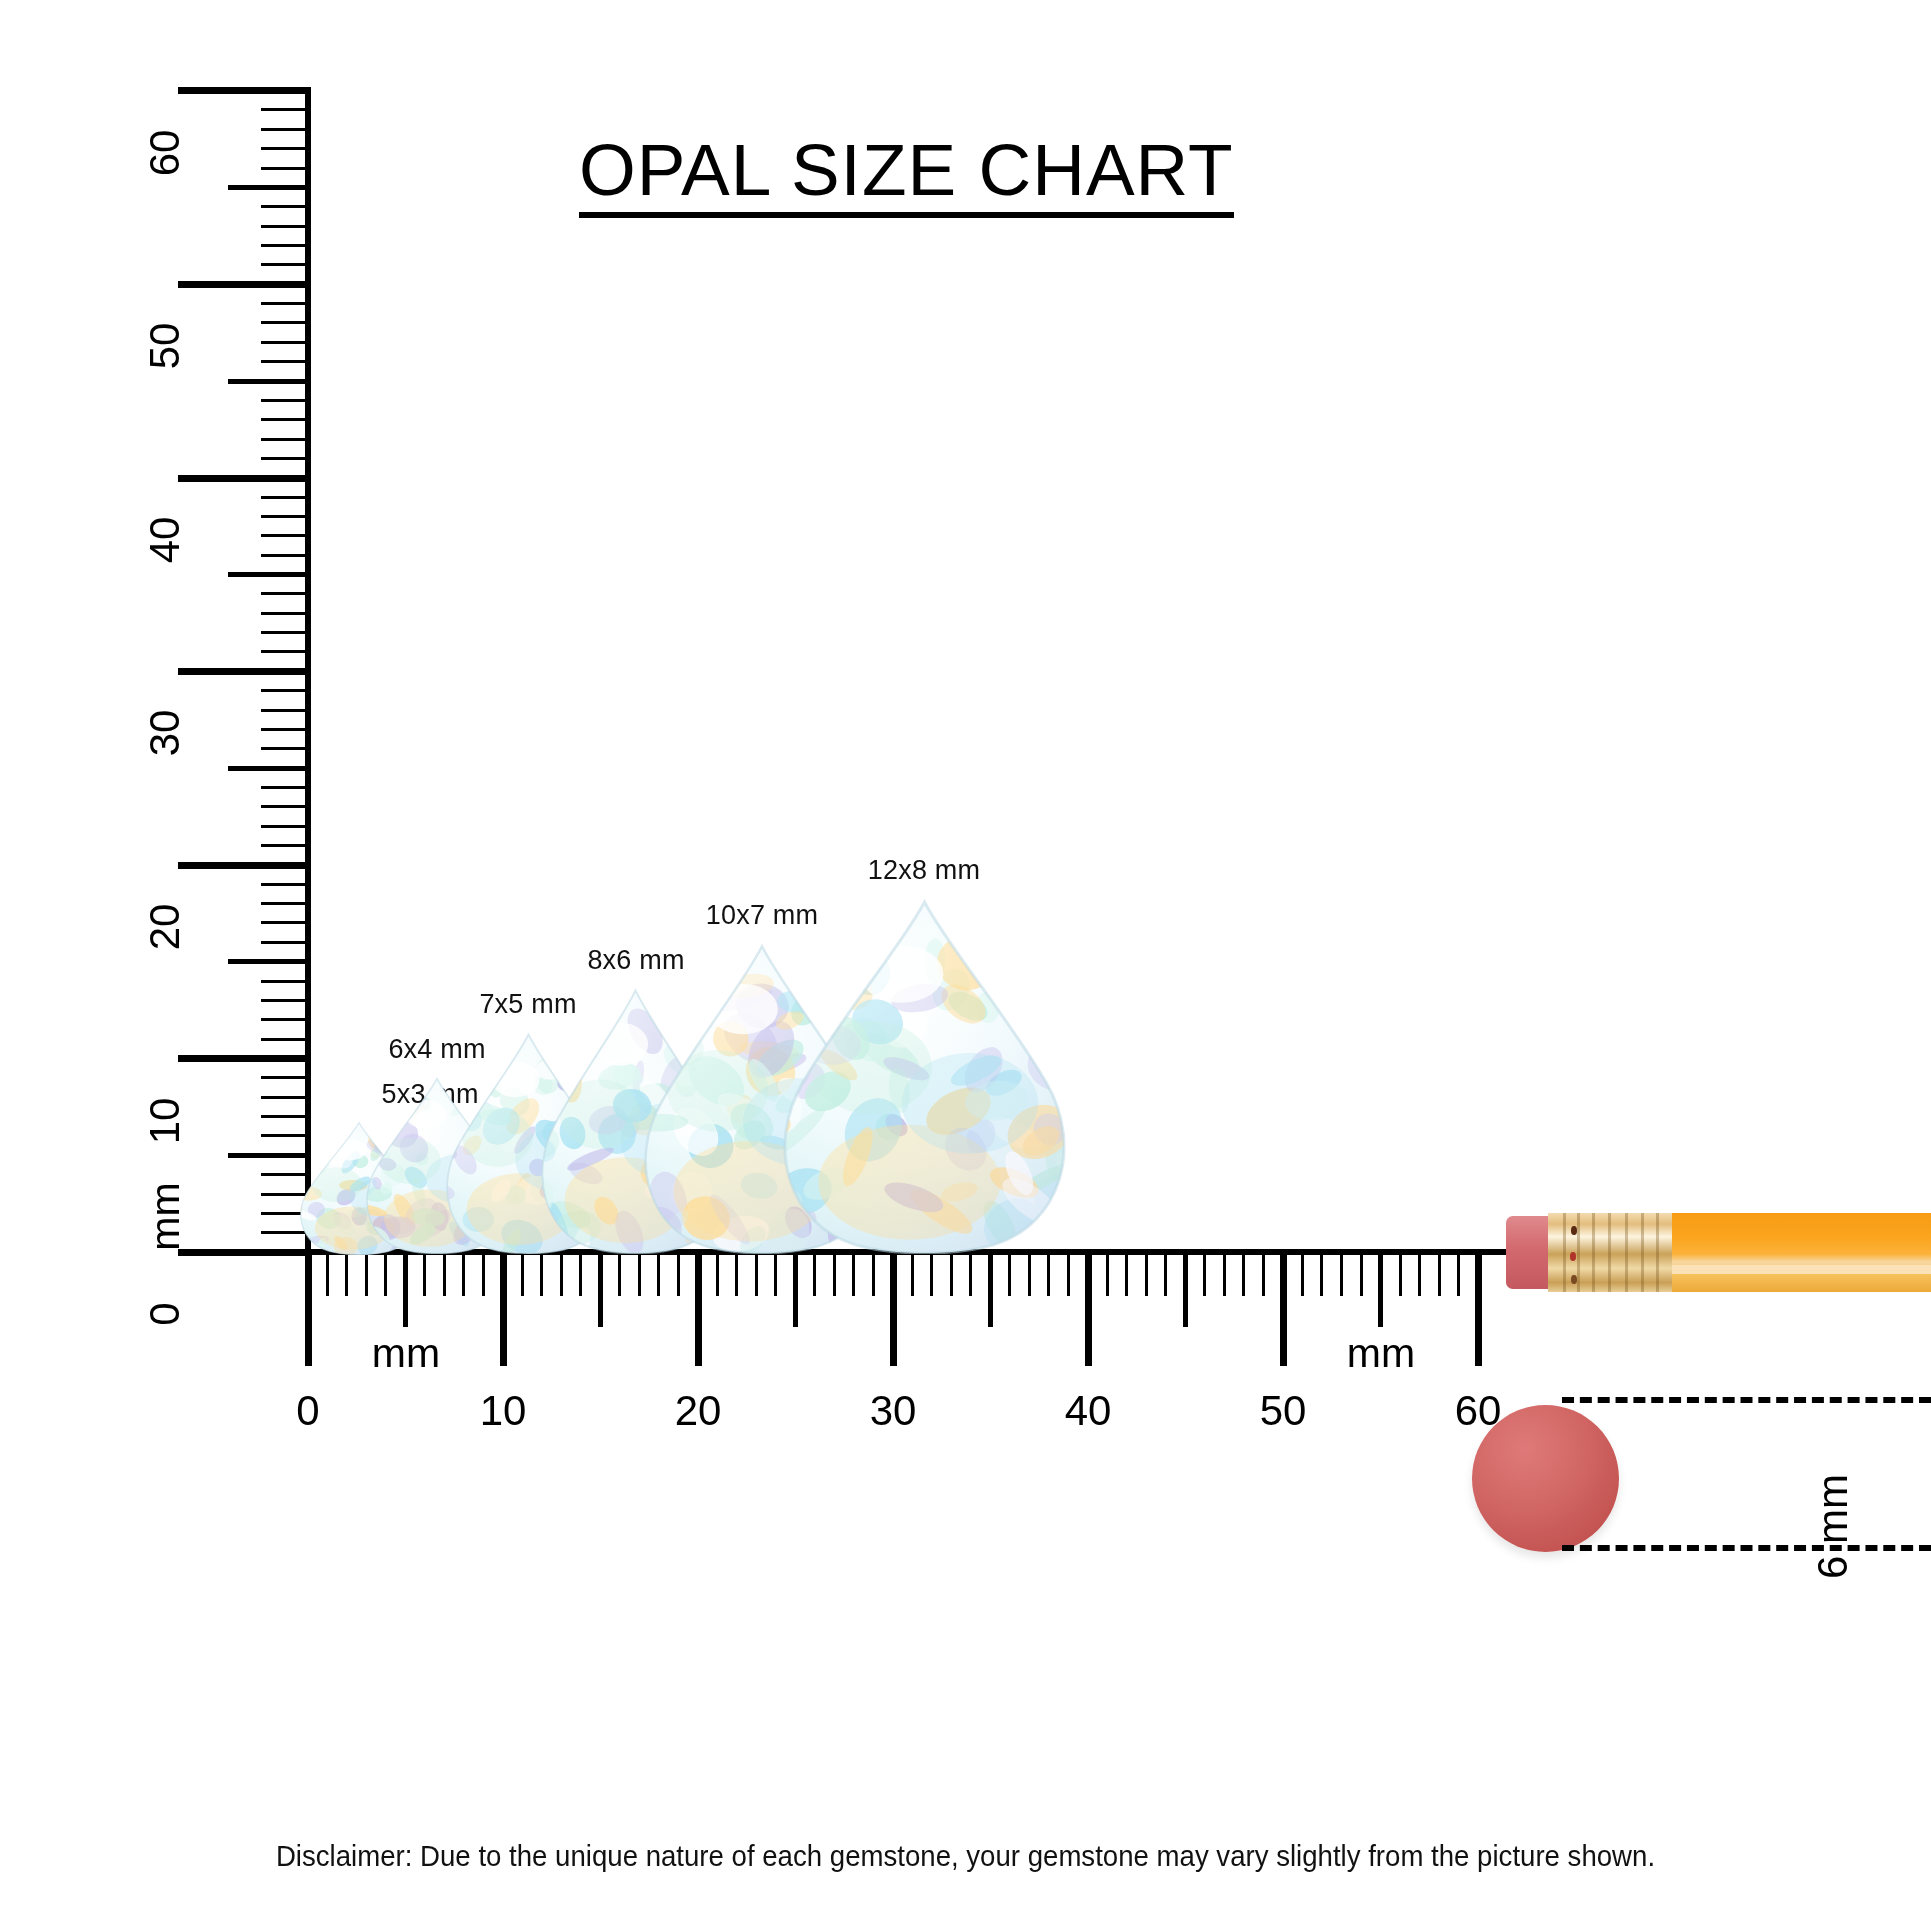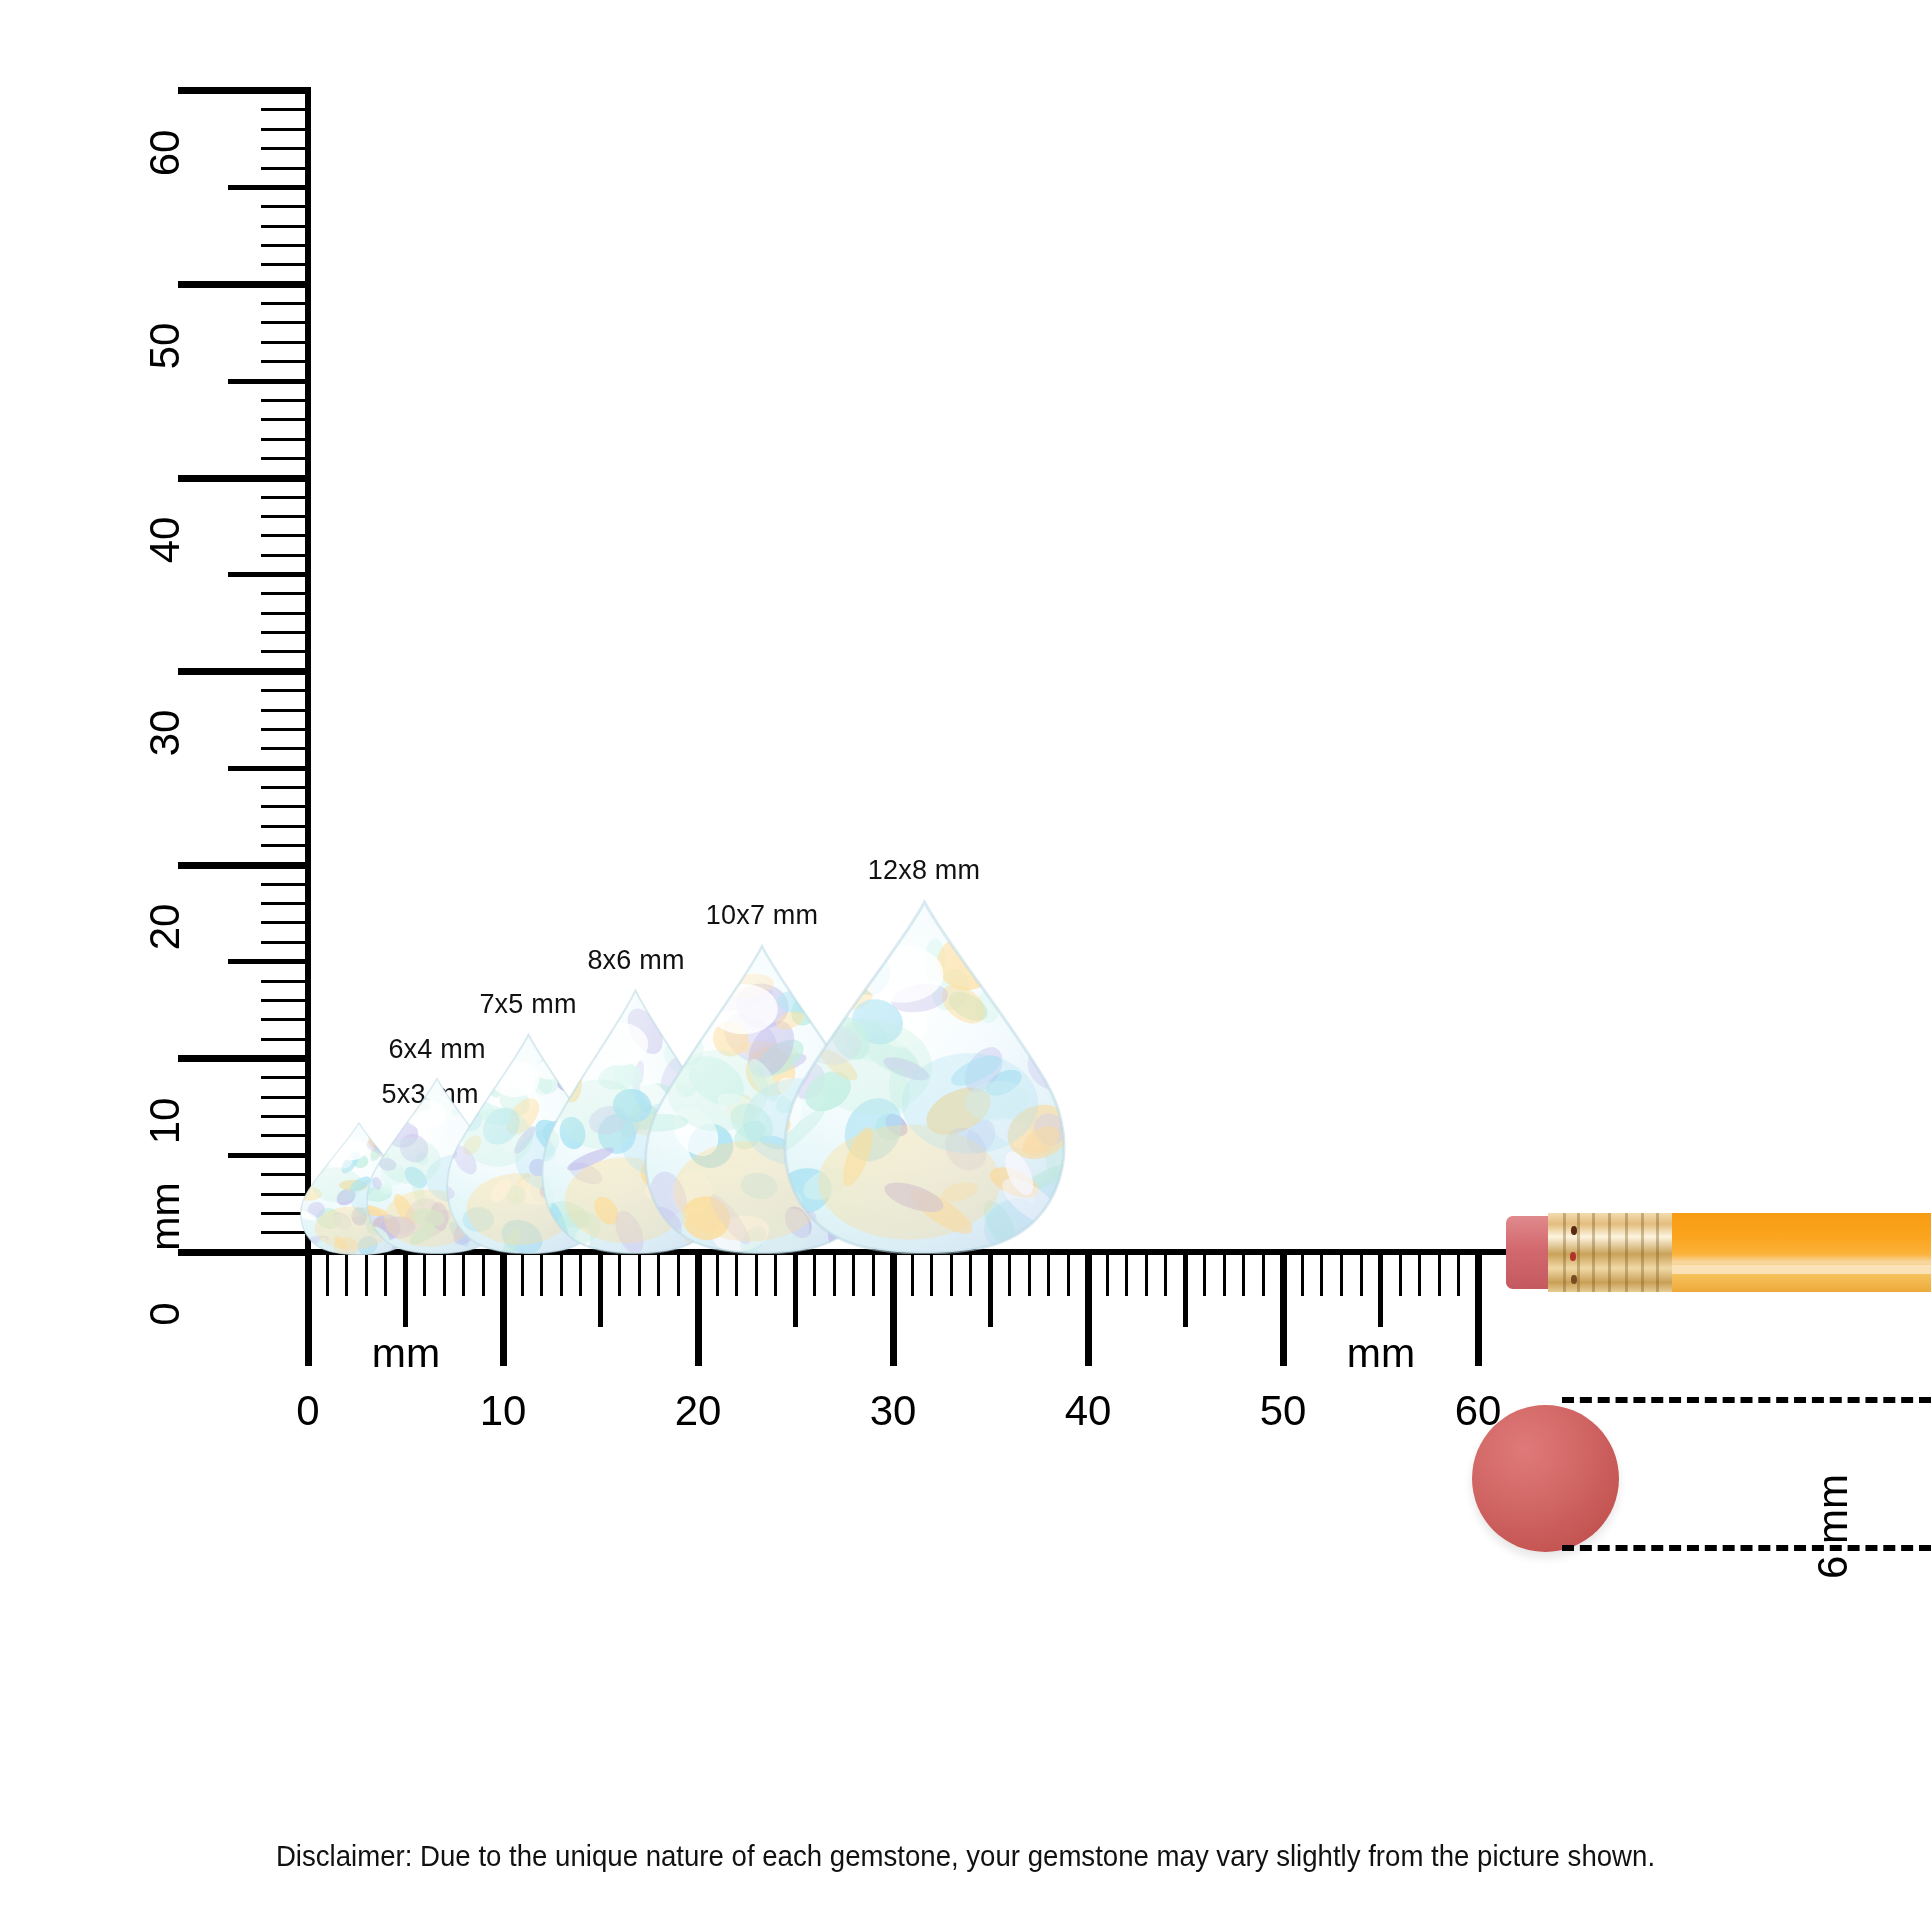--- a/index.html
+++ b/index.html
@@ -115,20 +115,21 @@
     text-align:center;font-size:30px;color:#111;
     font-family:"Liberation Sans Narrow","Liberation Sans",sans-serif;
     transform:scaleX(0.92);
   }
 </style>
 </head>
 <body>
 
 <div id="stage">
 
+  <div id="title">OPAL SIZE CHART</div>
 
   <div id="v-axis"></div>
   <div id="v-ticks">
       <div class="vtick major" style="left: 178px; width: 133px; top: 1249px;"></div>
       <div class="vtick minor" style="left: 261px; width: 50px; top: 1231px;"></div>
       <div class="vtick minor" style="left: 261px; width: 50px; top: 1212px;"></div>
       <div class="vtick minor" style="left: 261px; width: 50px; top: 1193px;"></div>
       <div class="vtick minor" style="left: 261px; width: 50px; top: 1173px;"></div>
       <div class="vtick medium" style="left: 228px; width: 83px; top: 1153px;"></div>
       <div class="vtick minor" style="left: 261px; width: 50px; top: 1134px;"></div>

